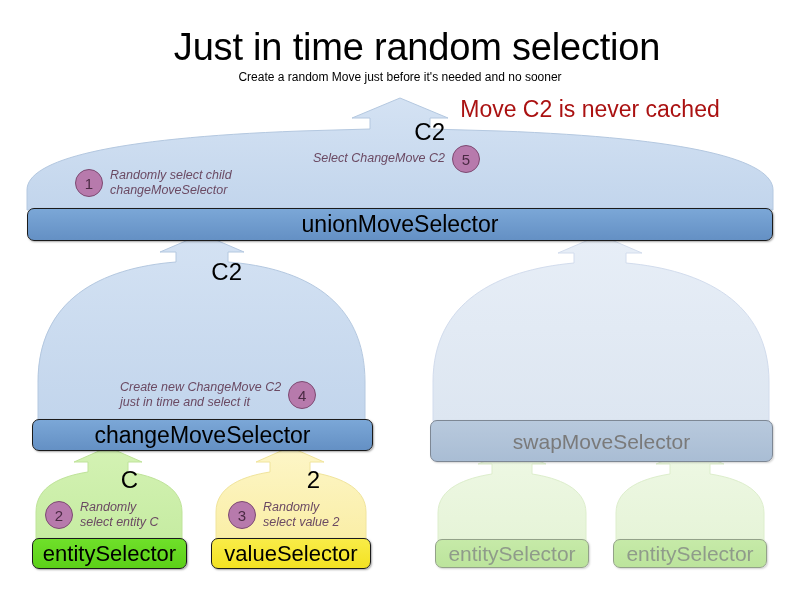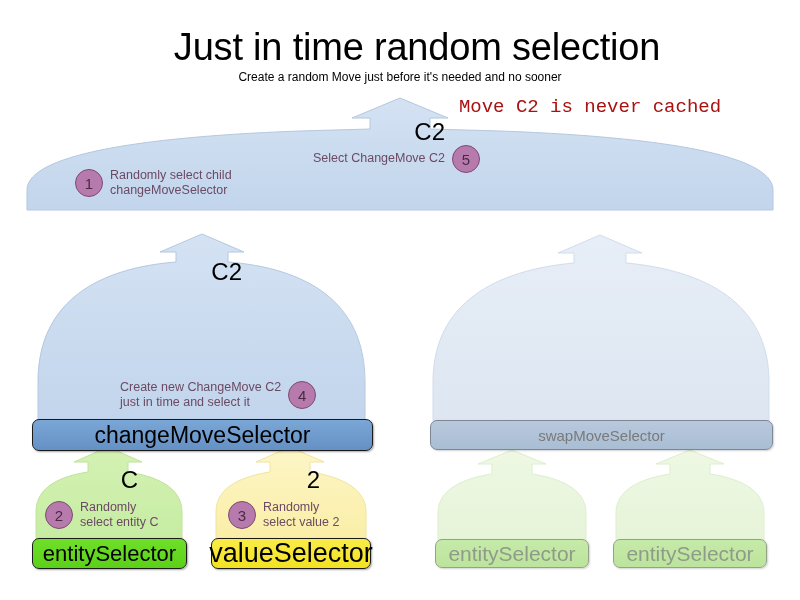--- a/index.html
+++ b/index.html
@@ -31,23 +31,22 @@
     left: 0; top: 70px;
     width: 800px;
     text-align: center;
     font-size: 12px;
     color: #000000;
   }
   #never-cached {
     left: 400px; top: 96px;
     width: 380px;
     text-align: center;
-    font-size: 19px;
+    font-size: 23px;
     color: #aa1111;
-    font-family: Liberation Mono, monospace;
   }
 
   
   #blobs {
     left: 0; top: 0;
     width: 800px; height: 600px;
   }
 
   
   .bar {
@@ -81,23 +80,23 @@
     border-color: #93a289;
     box-shadow: 1px 1px 2px rgba(0,0,0,0.18);
   }
   .bar-yellow {
     background: linear-gradient(#f9ec48, #f3e222);
     color: #000000;
   }
 
   #union-bar   { left: 27px;  top: 208px; width: 746px; height: 33px; font-size: 23px; }
   #change-bar  { left: 32px;  top: 419px; width: 341px; height: 32px; font-size: 23px; }
-  #swap-bar    { left: 430px; top: 420px; width: 343px; height: 30px; font-size: 15px; }
+  #swap-bar    { left: 430px; top: 420px; width: 343px; height: 42px; font-size: 21px; }
   #entity-bar  { left: 32px;  top: 538px; width: 155px; height: 31px; font-size: 22px; }
-  #value-bar   { left: 211px; top: 538px; width: 160px; height: 31px; font-size: 27px; }
+  #value-bar   { left: 211px; top: 538px; width: 160px; height: 31px; font-size: 22px; }
   #entity-bar-2{ left: 435px; top: 539px; width: 154px; height: 29px; font-size: 21px; }
   #entity-bar-3{ left: 613px; top: 539px; width: 154px; height: 29px; font-size: 21px; }
 
   
   .flow-label {
     text-align: right;
     color: #000000;
     line-height: 1;
   }
   #flow-top    { left: 355px; top: 120px; width: 90px; font-size: 24px; }
@@ -122,20 +121,21 @@
     display: flex;
     align-items: center;
     justify-content: center;
     line-height: 1;
   }
   .step-text {
     font-size: 12.5px;
     color: #6b4a63;
     line-height: 1.22;
     white-space: pre-line;
+    font-style: italic;
   }
 
   #step1 { left: 75px;  top: 168px; }
   #step5 { left: 313px; top: 145px; }
   #step4 { left: 120px; top: 380px; }
   #step2 { left: 45px;  top: 500px; }
   #step3 { left: 228px; top: 500px; }
 </style>
 </head>
 <body>
@@ -298,20 +298,21 @@
     <div class="step-text">Randomly
 select entity C</div>
   </div>
 
   <div class="abs step" id="step3">
     <div class="step-badge">3</div>
     <div class="step-text">Randomly
 select value 2</div>
   </div>
 
+  <div class="abs bar bar-blue" id="union-bar">unionMoveSelector</div>
   <div class="abs bar bar-blue" id="change-bar">changeMoveSelector</div>
   <div class="abs bar bar-blue-faded" id="swap-bar">swapMoveSelector</div>
   <div class="abs bar bar-green" id="entity-bar">entitySelector</div>
   <div class="abs bar bar-yellow" id="value-bar">valueSelector</div>
   <div class="abs bar bar-green-faded" id="entity-bar-2">entitySelector</div>
   <div class="abs bar bar-green-faded" id="entity-bar-3">entitySelector</div>
 
 </div>
 
 </body></html>

